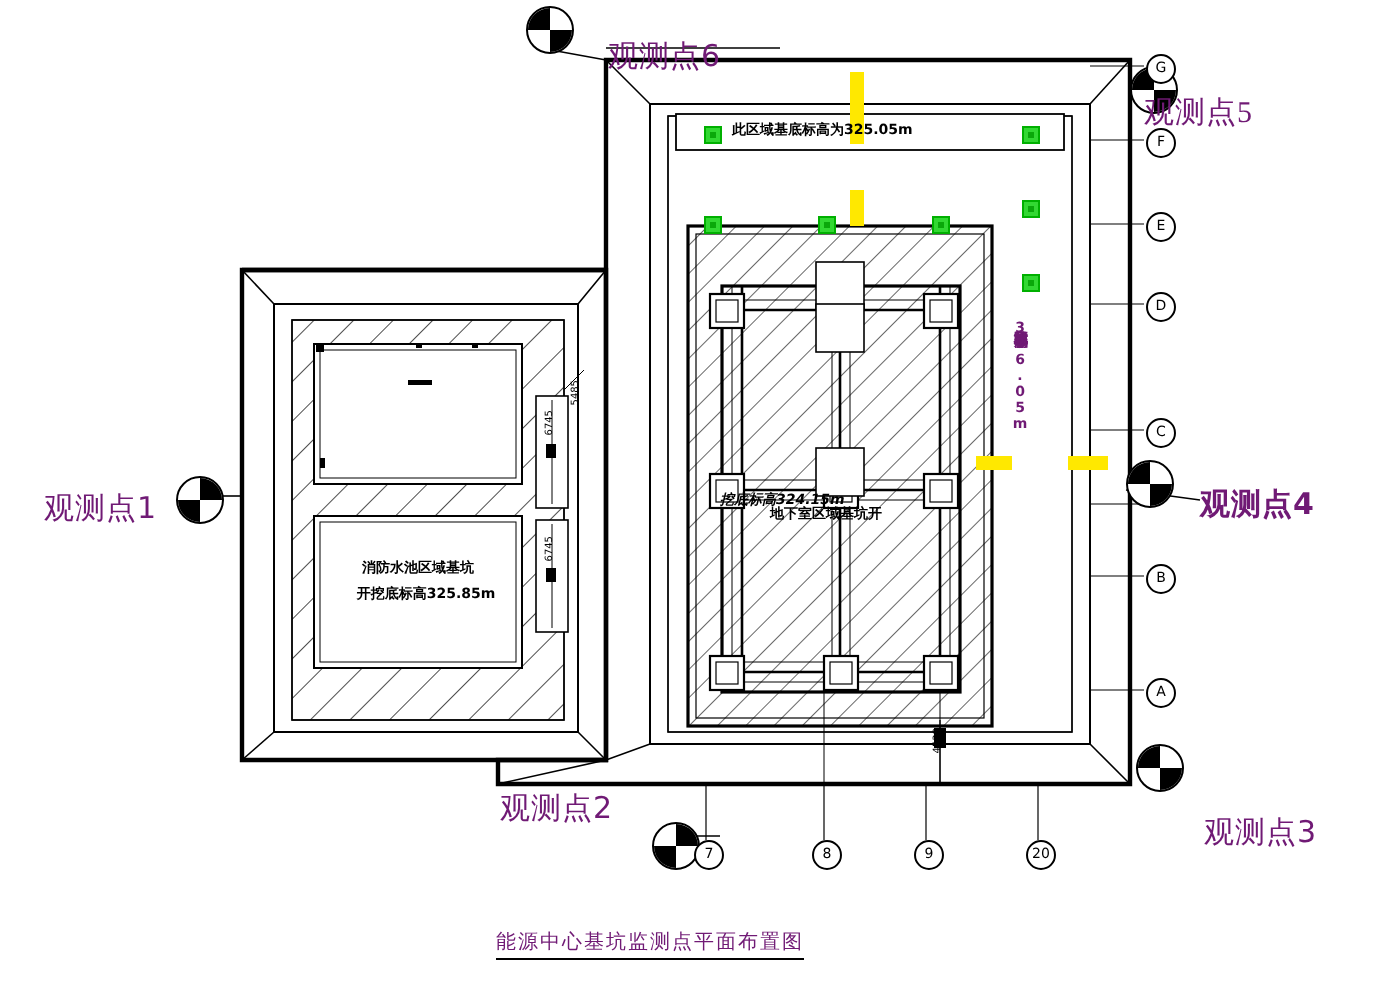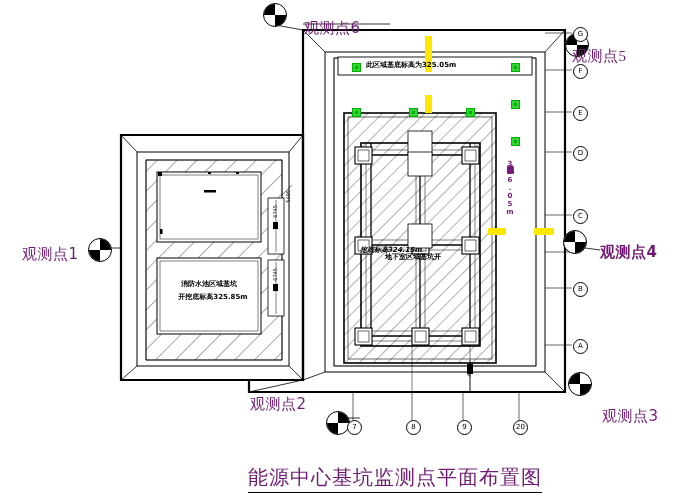--- a/index.html
+++ b/index.html
@@ -30,21 +30,21 @@
     position: absolute;
     white-space: nowrap;
     color: #701a75;
     font-family: "DejaVu Sans", "Liberation Sans", sans-serif;
   }
   .pt-label {
     font-size: 15px;
     letter-spacing: 0.5px;
   }
   .drawing-title {
-    font-size: 20px;
+    font-size: 10px;
     letter-spacing: 1px;
     border-bottom: 1.5px solid #000;
     padding-bottom: 1px;
   }
   .annot {
     font-size: 7px;
     line-height: 8.5px;
     color: #000;
     font-weight: bold;
   }

